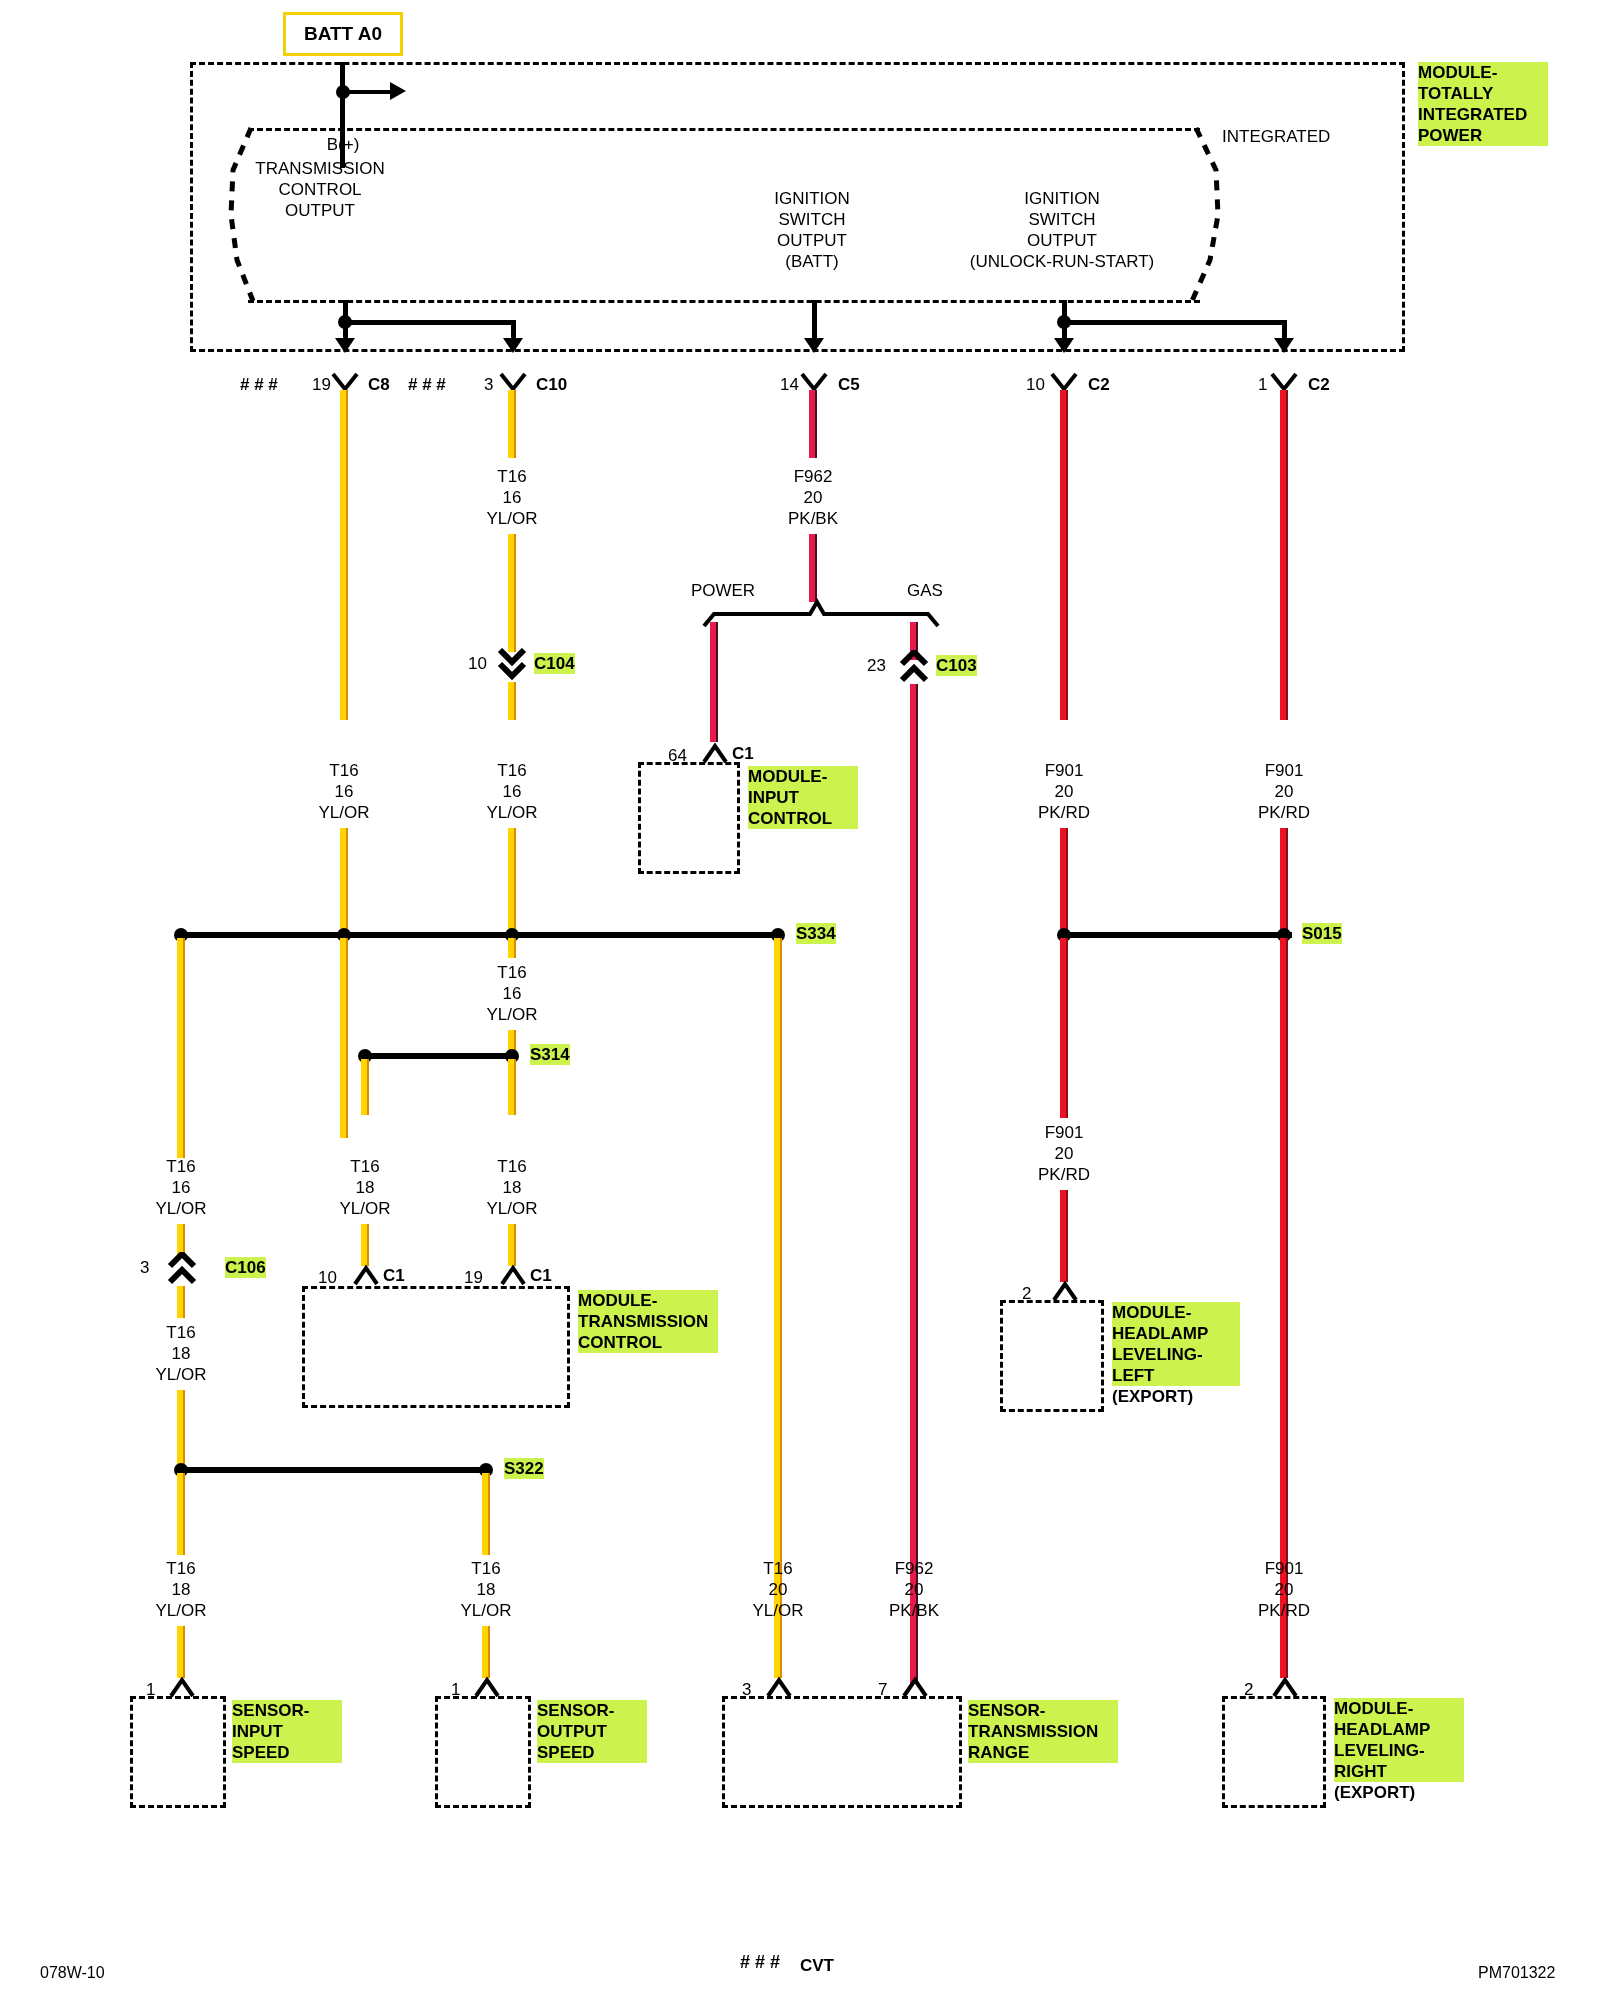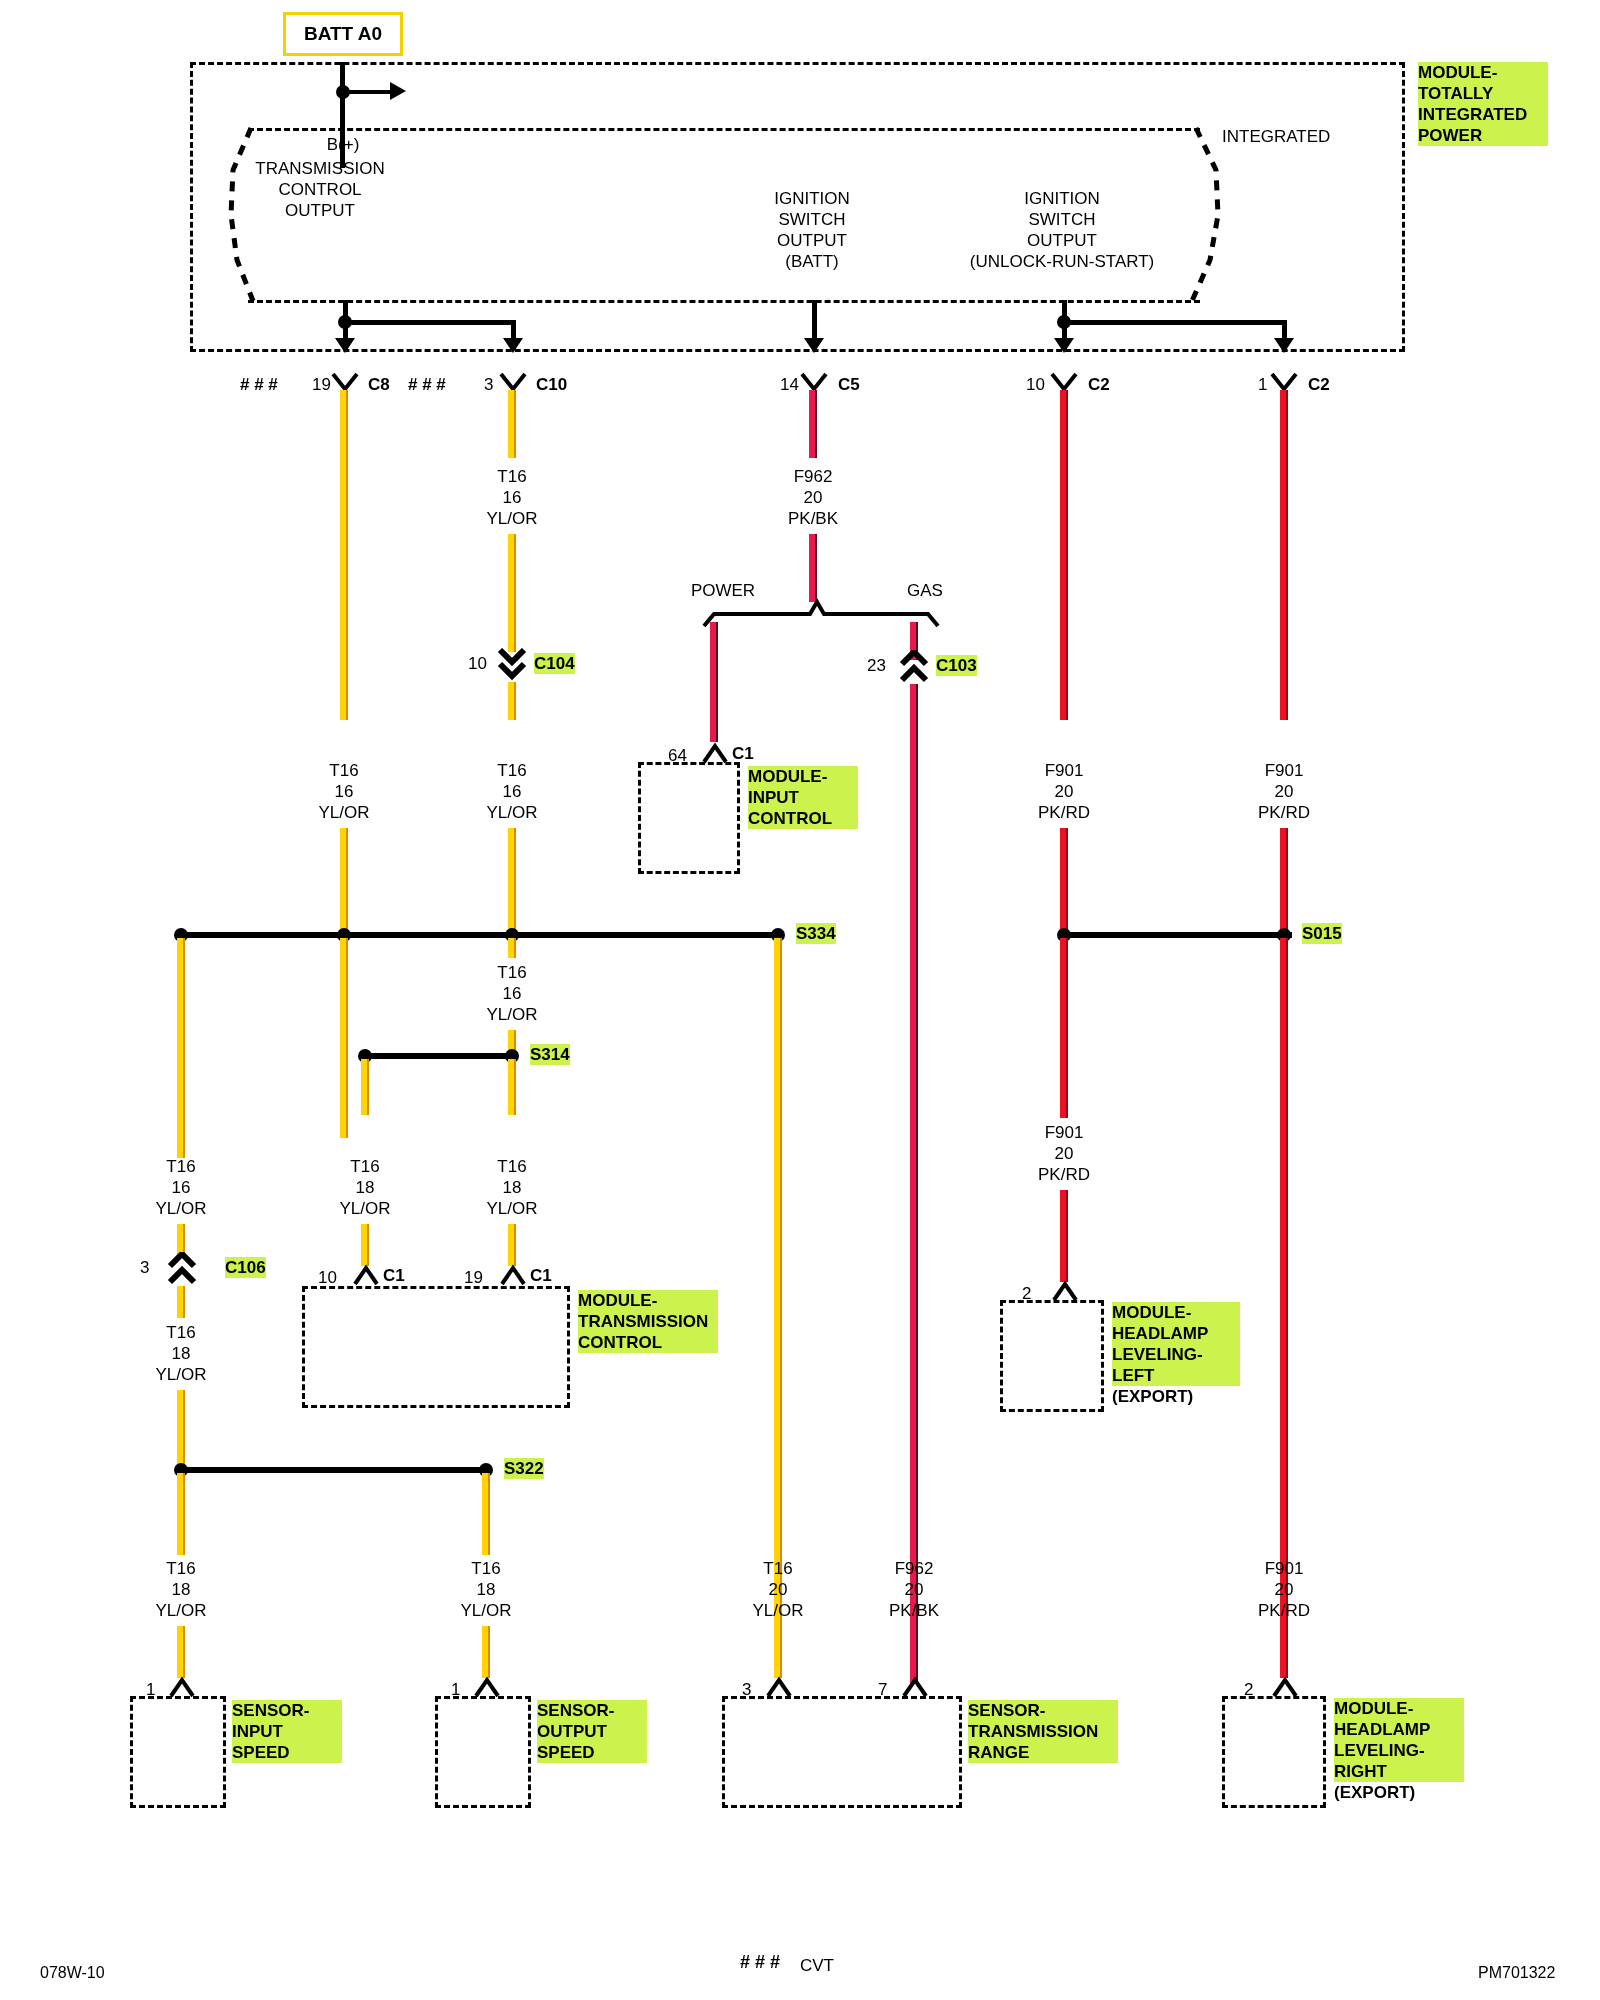--- a/index.html
+++ b/index.html
@@ -474,17 +474,17 @@
   <div class="dbox" style="left:1222px;top:1696px;width:104px;height:112px;"></div>
   <div class="txt" style="left:1334px;top:1698px;width:130px;">
     <span class="hl hl-line">MODULE-</span>
     <span class="hl hl-line">HEADLAMP</span>
     <span class="hl hl-line">LEVELING-</span>
     <span class="hl hl-line">RIGHT</span>
     <span class="hl-line bold">(EXPORT)</span>
   </div>
 
   <div class="txt bold" style="left:740px;top:1952px;font-size:18px;"># # #</div>
-  <div class="txt" style="left:800px;top:1955px;">CVT</div>
+  <div class="txt" style="left:800px;top:1955px;font-weight:bold;">CVT</div>
   <div class="txt small" style="left:40px;top:1962px;">078W-10</div>
   <div class="txt small" style="left:1478px;top:1962px;">PM701322</div>
 
 </div>
 
 </body></html>

